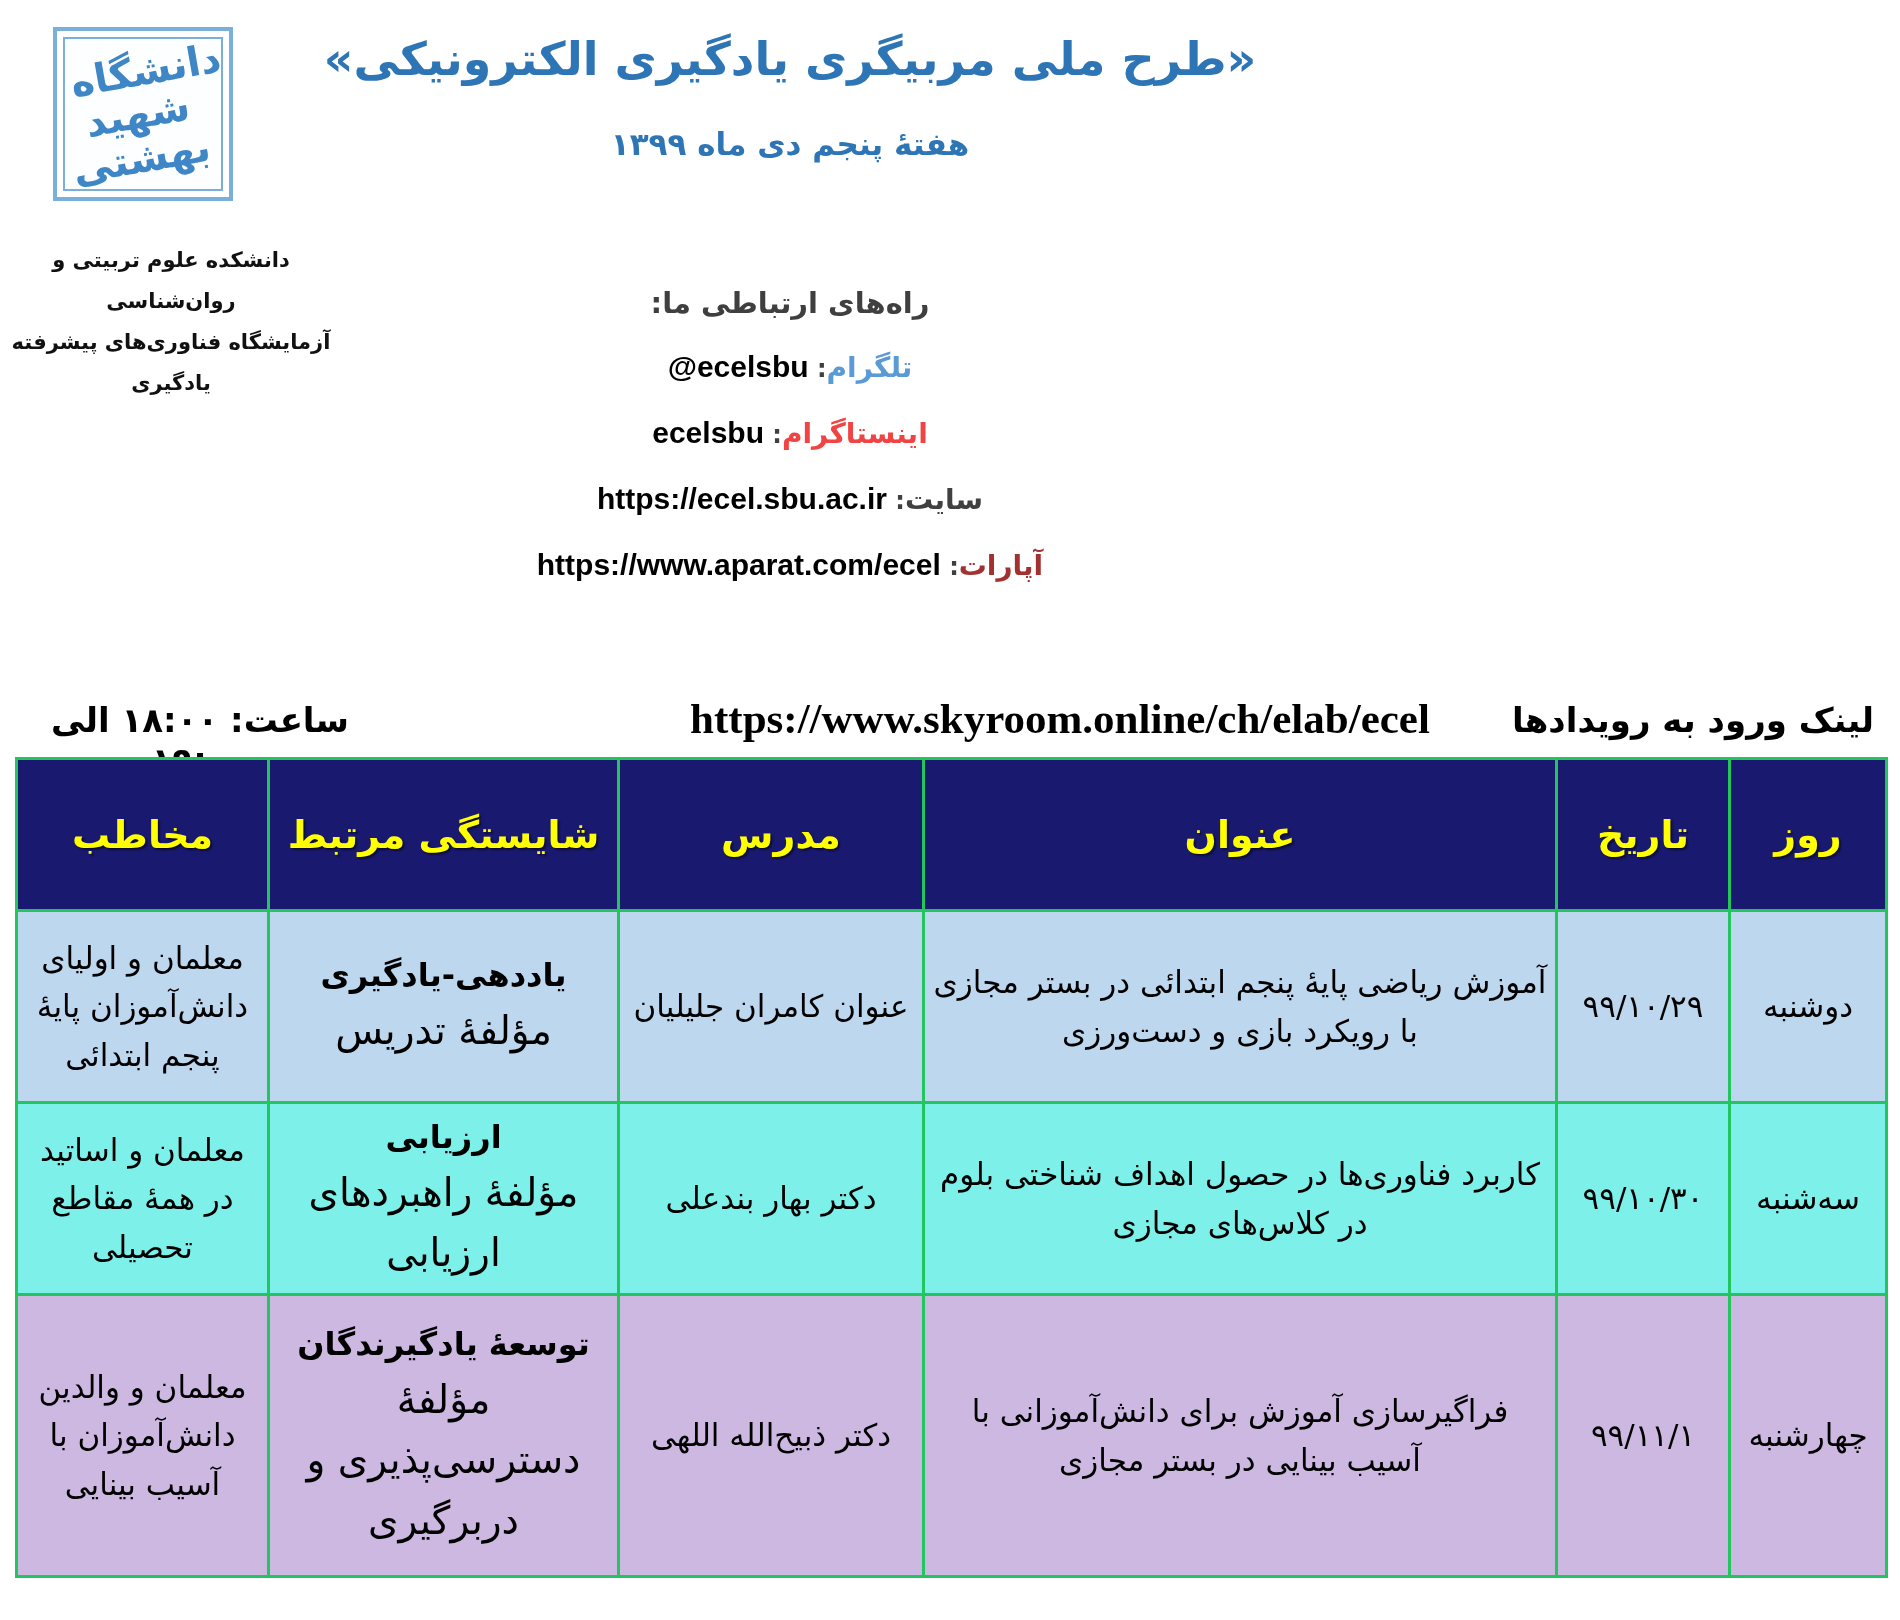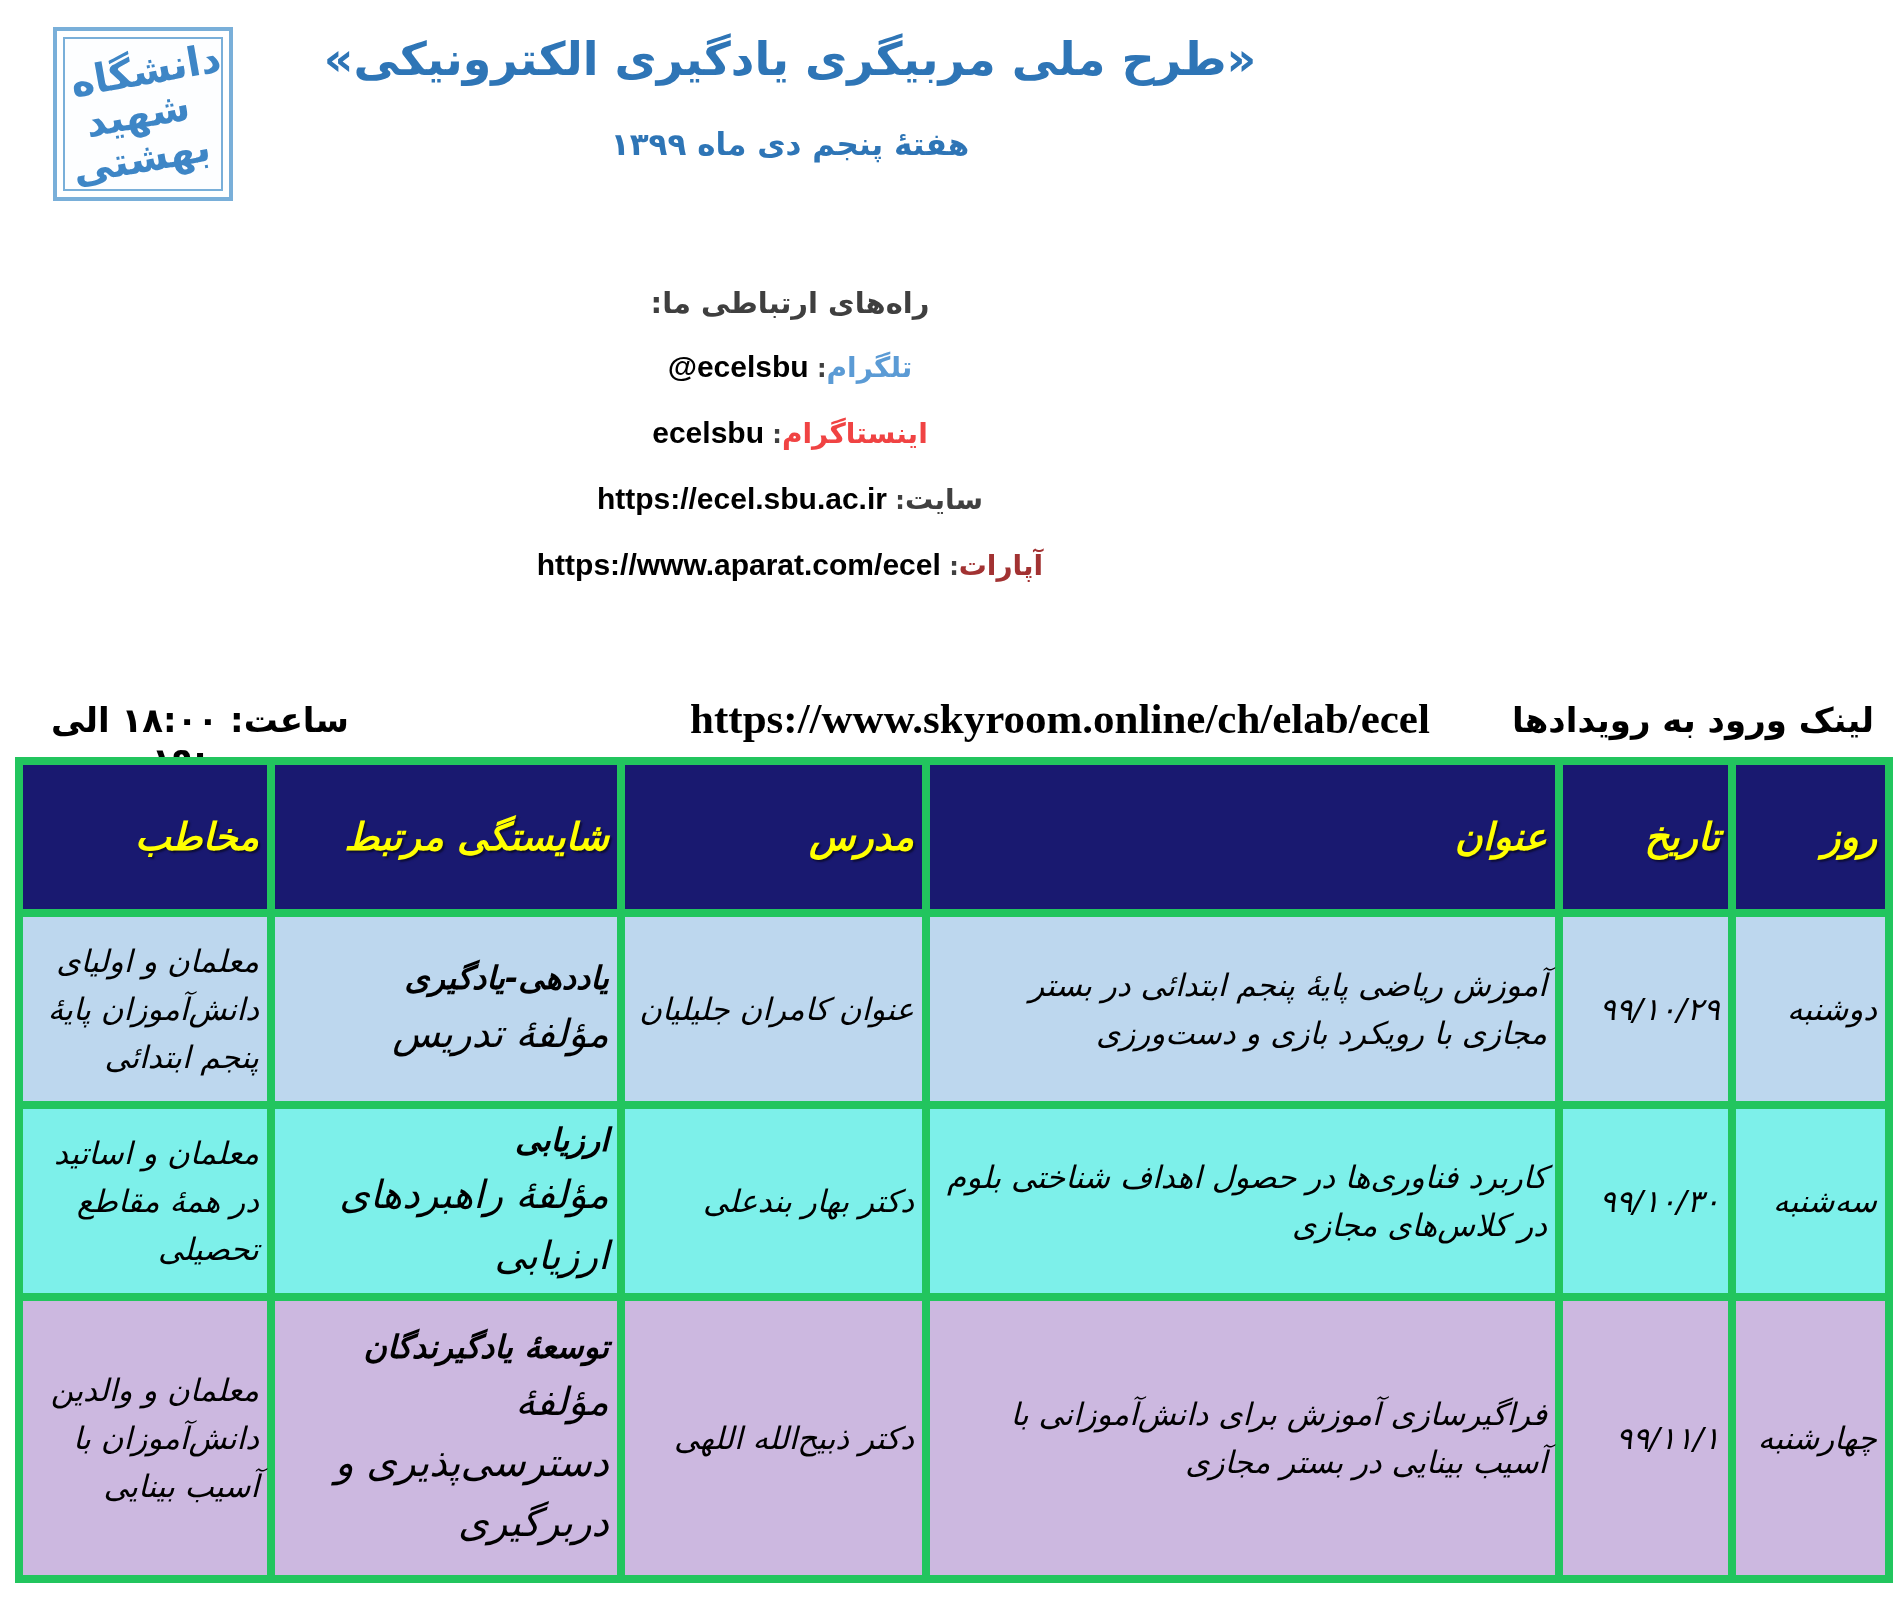--- a/index.html
+++ b/index.html
@@ -28,21 +28,21 @@
   
   .time-text{position:absolute;left:10px;top:700px;width:380px;direction:rtl;text-align:center;
              font-size:34px;font-weight:bold;}
   .sky-url{position:absolute;left:600px;top:694px;width:920px;text-align:center;
            font-family:"Liberation Serif",serif;font-size:43px;font-weight:bold;}
   .link-label{position:absolute;right:22px;top:700px;width:370px;direction:rtl;text-align:center;
               font-size:34px;font-weight:bold;}
   
   .sched-wrap{position:absolute;left:15px;top:757px;width:1870px;}
   table.sched{border-collapse:collapse;table-layout:fixed;width:1870px;direction:rtl;}
-  table.sched th,table.sched td{border:8px solid #22c55e;text-align:right;vertical-align:middle;padding:4px 8px;font-style:italic;}
+  table.sched th,table.sched td{border:3px solid #22c55e;text-align:center;vertical-align:middle;padding:4px 8px;}
   table.sched th{font-size:38px;font-weight:bold;text-shadow:2px 2px 2px rgba(0,0,0,.5);}
   table.sched td{font-size:31px;line-height:1.55;}
   tr.hdr{height:152px;}
   tr.r0{height:192px;} tr.r1{height:192px;} tr.r2{height:282px;}
   td.cell-title{padding:0 34px;}
   td.cell-aud{padding:0 12px;}
   .comp-main{font-weight:bold;font-size:32px;}
   .comp-sub{font-size:39px;}
 </style>
 </head>
@@ -53,20 +53,24 @@
   <div class="sbu-logo">
     <svg width="182" height="176" viewBox="0 0 182 176">
       <rect x="3" y="3" width="176" height="170" fill="#ffffff" stroke="#79afd9" stroke-width="4"></rect>
       <rect x="12" y="12" width="158" height="152" fill="#fdfeff" stroke="#79afd9" stroke-width="2"></rect>
       <g fill="#3e86c6" font-family="DejaVu Sans, sans-serif" font-weight="bold" text-anchor="middle">
         <text x="96" y="58" font-size="40" transform="rotate(-10 96 58)">دانشگاه</text>
         <text x="88" y="102" font-size="40" transform="rotate(-10 88 102)">شهید</text>
         <text x="92" y="146" font-size="40" transform="rotate(-10 92 146)">بهشتی</text>
       </g>
     </svg>
+  </div>
+  <div class="sbu-captions">
+    <div class="cap">دانشکده علوم تربیتی و روان‌شناسی</div>
+    <div class="cap">آزمایشگاه فناوری‌های پیشرفته یادگیری</div>
   </div>
 
   <div class="center-block">
     <div class="main-title">«طرح ملی مربیگری یادگیری الکترونیکی»</div>
     <div class="subtitle">هفتۀ پنجم دی ماه ۱۳۹۹</div>
     <div class="contact-heading">راه‌های ارتباطی ما:</div>
 
     <div class="contact-line cl-0">
       <span class="c-label" style="color: rgb(91, 155, 213);">تلگرام</span><span class="c-colon">: </span><span dir="ltr" class="c-value">@ecelsbu</span>
     </div>

